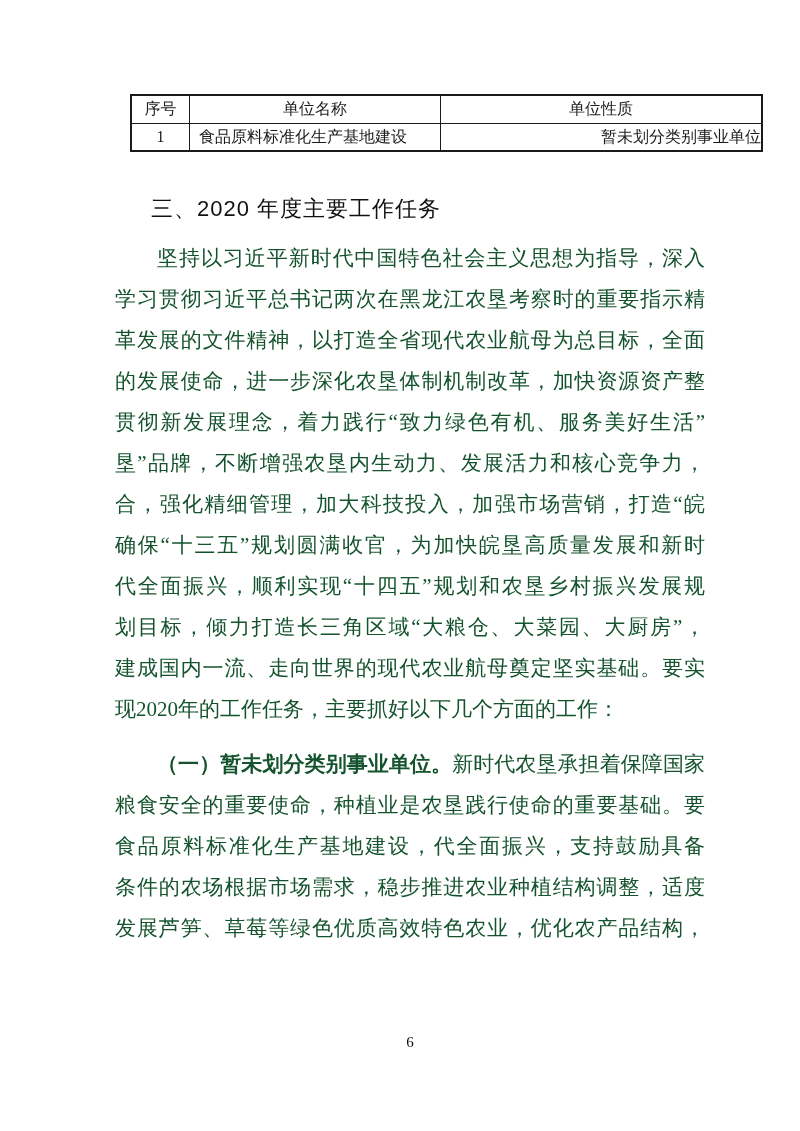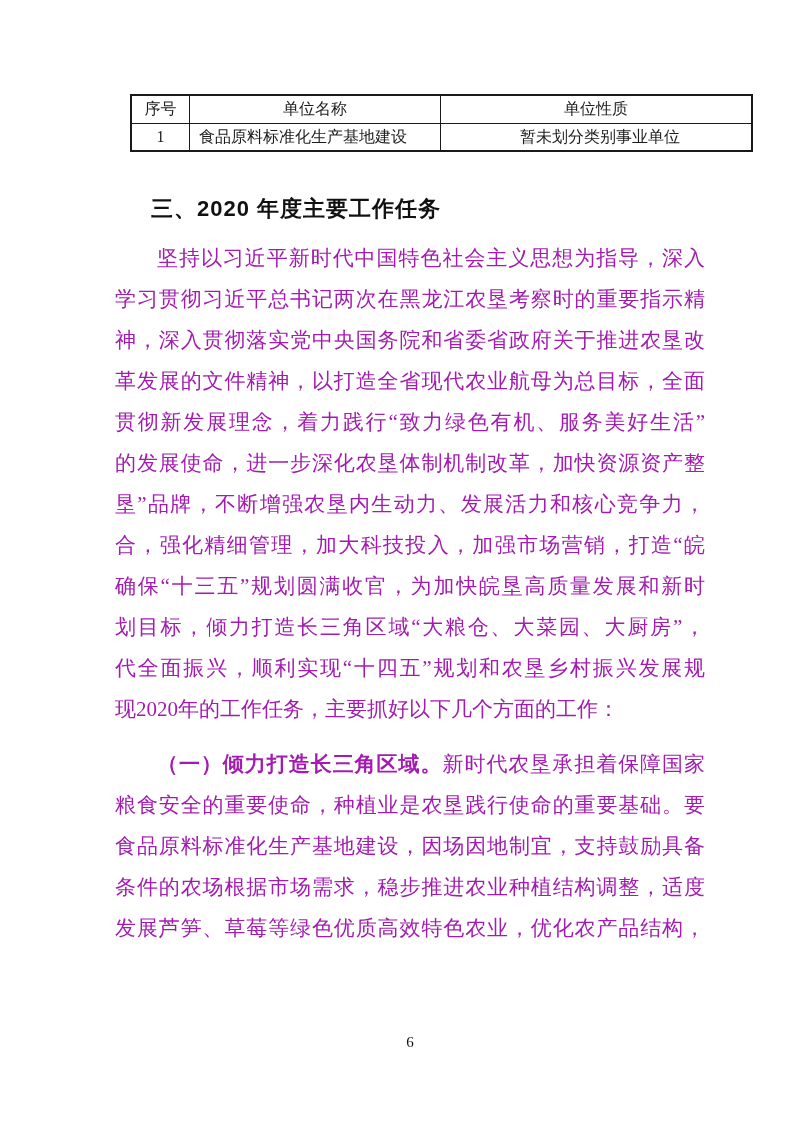--- a/index.html
+++ b/index.html
@@ -30,43 +30,43 @@
     vertical-align: middle;
     white-space: nowrap;
     overflow: hidden;
   }
   .doc-table .row-head td { height: 27px; text-align: center; }
   .doc-table .row-data td { height: 26px; }
   .doc-table .c-index { width: 57px; text-align: center; }
   .doc-table .c-name  { width: 241px; }
   .doc-table .c-type  { width: 302px; }
   .doc-table .row-data .c-name { text-align: left; padding-left: 9px; }
-  .doc-table .row-data .c-type { text-align: center; padding-left: 8px; }
+  .doc-table .row-data .c-type { text-align: right; padding-left: 18px; }
 
   
   .heading {
     position: absolute;
     left: 151px;
     top: 196px;
     font-family: "Liberation Sans", "DejaVu Sans", sans-serif;
-    font-weight: bold;
+    font-weight: normal;
     font-size: 22px;
     line-height: 26px;
     color: #111;
     letter-spacing: 1px;
   }
 
   
   .body-text {
     position: absolute;
     left: 115px;
     top: 238px;
     width: 590px;
     font-size: 21px;
-    color: #a21caf;
+    color: #14532d;
   }
   .line {
     height: 41px;
     line-height: 41px;
     text-align: justify;
     text-align-last: justify;
     white-space: nowrap;
     overflow: hidden;
   }
   .line.no-justify { text-align-last: left; }
@@ -105,36 +105,36 @@
   </tbody>
     </table>
 
   <div class="heading">三、2020 年度主要工作任务</div>
 
   <div class="body-text">
 
     <div class="para">
       <div class="line indent2">坚持以习近平新时代中国特色社会主义思想为指导，深入</div>
       <div class="line">学习贯彻习近平总书记两次在黑龙江农垦考察时的重要指示精</div>
-      <div class="line">神，深入贯彻落实党中央国务院和省委省政府关于推进农垦改</div>
       <div class="line">革发展的文件精神，以打造全省现代农业航母为总目标，全面</div>
+      <div class="line">的发展使命，进一步深化农垦体制机制改革，加快资源资产整</div>
       <div class="line">贯彻新发展理念，着力践行“致力绿色有机、服务美好生活”</div>
-      <div class="line">的发展使命，进一步深化农垦体制机制改革，加快资源资产整</div>
       <div class="line">垦”品牌，不断增强农垦内生动力、发展活力和核心竞争力，</div>
       <div class="line">合，强化精细管理，加大科技投入，加强市场营销，打造“皖</div>
       <div class="line">确保“十三五”规划圆满收官，为加快皖垦高质量发展和新时</div>
+      <div class="line">代全面振兴，顺利实现“十四五”规划和农垦乡村振兴发展规</div>
       <div class="line">划目标，倾力打造长三角区域“大粮仓、大菜园、大厨房”，</div>
-      <div class="line">代全面振兴，顺利实现“十四五”规划和农垦乡村振兴发展规</div>
+      <div class="line">建成国内一流、走向世界的现代农业航母奠定坚实基础。要实</div>
       <div class="line no-justify">现2020年的工作任务，主要抓好以下几个方面的工作：</div>
     </div>
 
     <div class="para para2">
-      <div class="line indent2"><span class="lead-bold">（一）倾力打造长三角区域。</span><span>新时代农垦承担着保障国家</span></div>
+      <div class="line indent2"><span class="lead-bold">（一）暂未划分类别事业单位。</span><span>新时代农垦承担着保障国家</span></div>
       <div class="line">粮食安全的重要使命，种植业是农垦践行使命的重要基础。要</div>
-      <div class="line">食品原料标准化生产基地建设，因场因地制宜，支持鼓励具备</div>
+      <div class="line">食品原料标准化生产基地建设，代全面振兴，支持鼓励具备</div>
       <div class="line">条件的农场根据市场需求，稳步推进农业种植结构调整，适度</div>
       <div class="line">发展芦笋、草莓等绿色优质高效特色农业，优化农产品结构，</div>
     </div>
 
   </div>
 
   <div class="page-num">6</div>
 
 </div>
 

